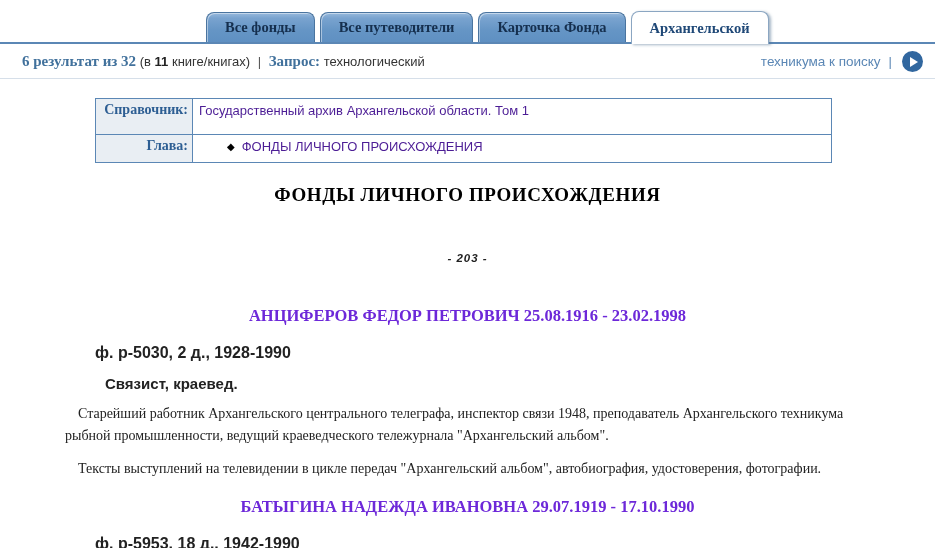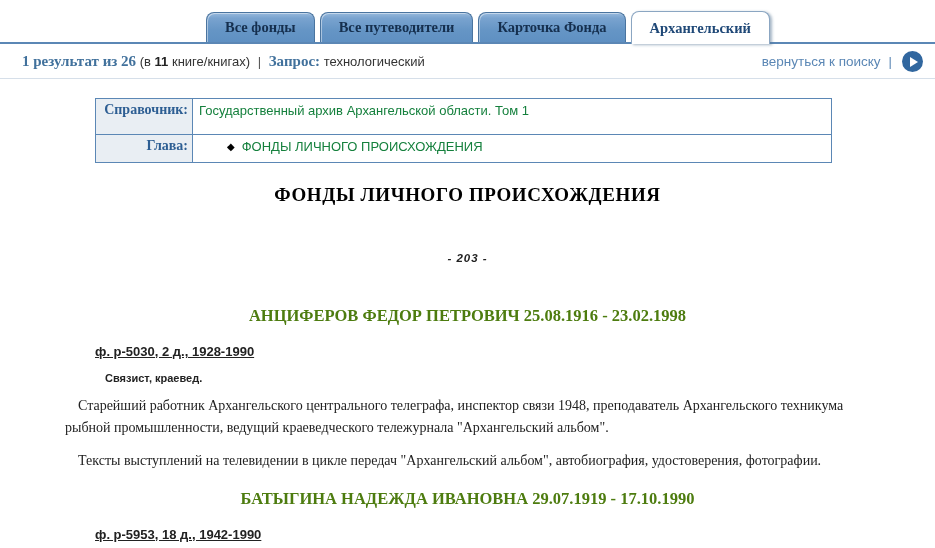--- a/index.html
+++ b/index.html
@@ -97,21 +97,21 @@
     text-align: right;
     font-family: "Liberation Serif", serif;
     font-weight: bold;
     font-size: 14px;
     color: #2d5e93;
     padding: 3px 4px 3px 2px;
   }
   .info-table tr.r1 td { height: 36px; }
   .info-table tr.r2 td { height: 28px; }
   .info-table td.val { padding: 4px 6px; font-size: 13px; }
-  .cell-link { color: #15803d; text-decoration: none; cursor: pointer; }
+  .cell-link { color: #4c1d95; text-decoration: none; cursor: pointer; }
   .bullet {
     color: #000; font-size: 10px;
     margin: 0 7px 0 28px;
     vertical-align: 1px;
   }
 
   
   .doc { padding: 0 20px; }
   .doc-title {
     text-align: center;
@@ -128,33 +128,32 @@
     font-size: 11.5px;
     margin-top: 46px;
     letter-spacing: 1px;
     font-style: italic;
   }
   .entry-heading {
     text-align: center;
     font-family: "Liberation Serif", serif;
     font-weight: bold;
     font-size: 16.5px;
-    color: #4d7c0f;
+    color: #6d28d9;
     margin: 42px 0 0 0;
   }
   .entry-heading.second { margin-top: 17px; }
   .fond {
     font-weight: bold;
-    font-size: 13px;
+    font-size: 16px;
     margin: 18px 0 0 75px;
-    text-decoration: underline;
   }
   .occupation {
     font-weight: bold;
-    font-size: 11px;
+    font-size: 15px;
     margin: 13px 0 0 85px;
   }
   .para {
     font-size: 14px;
     line-height: 22px;
     margin: 11px 0 0 45px;
     max-width: 800px;
     text-indent: 13px;
     font-family: Liberation Serif, serif;
   }
@@ -169,37 +168,37 @@
       <div class="tab">
         <span>Все фонды</span>
       </div>
       <div class="tab">
         <span>Все путеводители</span>
       </div>
       <div class="tab">
         <span>Карточка Фонда</span>
       </div>
       <div class="tab active">
-        <span>Архангельский</span>
+        <span>Архангельской</span>
       </div>
     </div>
   </div>
 
   <div class="results-bar">
     <div class="res-left">
-      <span class="res-strong">1 результат из 26</span>
+      <span class="res-strong">6 результат из 32</span>
       <span class="res-plain">(в</span>
       <span class="res-bold-num">11</span>
       <span class="res-plain">книге/книгах)</span>
       <span class="res-sep">|</span>
       <span class="res-strong">Запрос:</span>
       <span class="res-plain">технологический</span>
     </div>
     <div class="res-right">
-      <a class="back-link">вернуться к поиску</a>
+      <a class="back-link">техникума к поиску</a>
       <span class="right-sep">|</span>
       <button class="next-btn">
         <span class="tri"></span>
       </button>
     </div>
   </div>
 
   <table class="info-table">
     <tbody>
         <tr class="r1">

